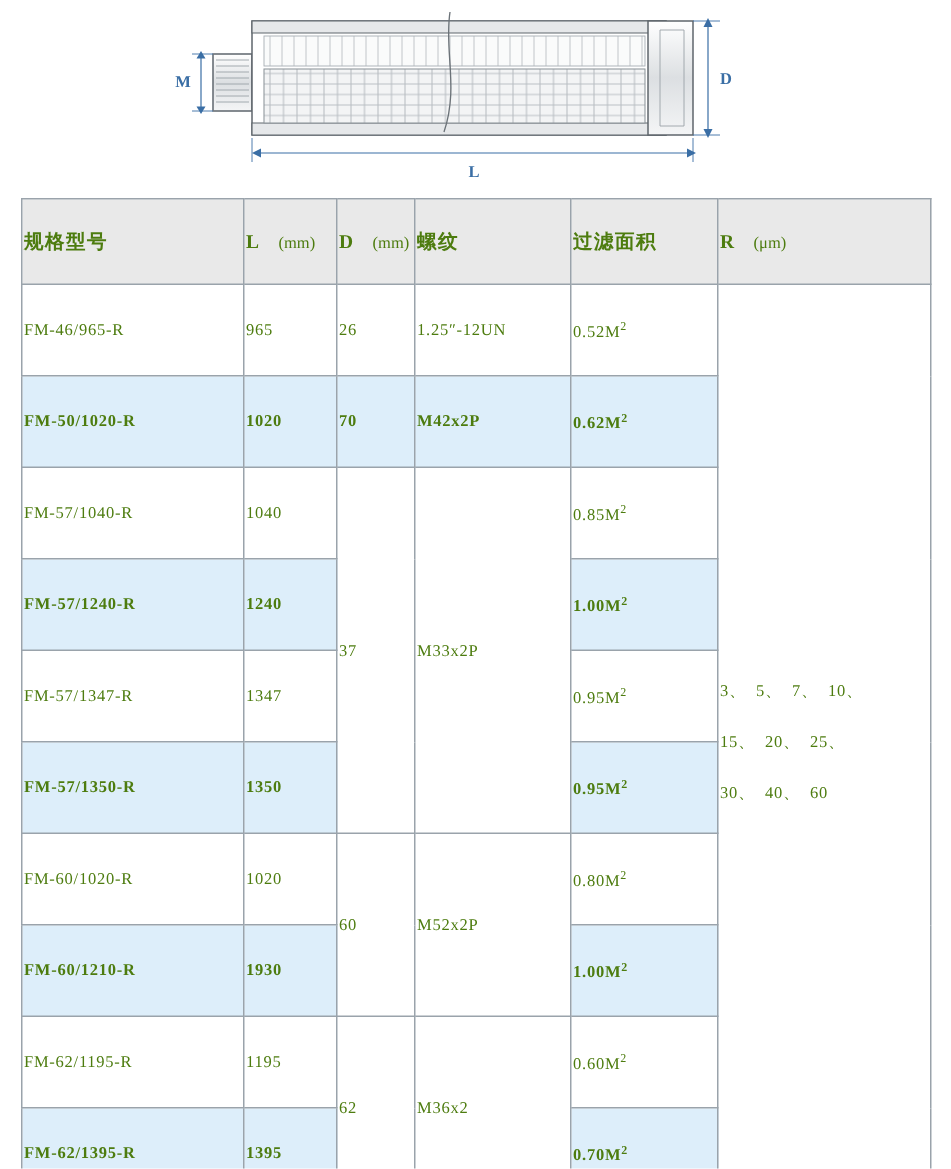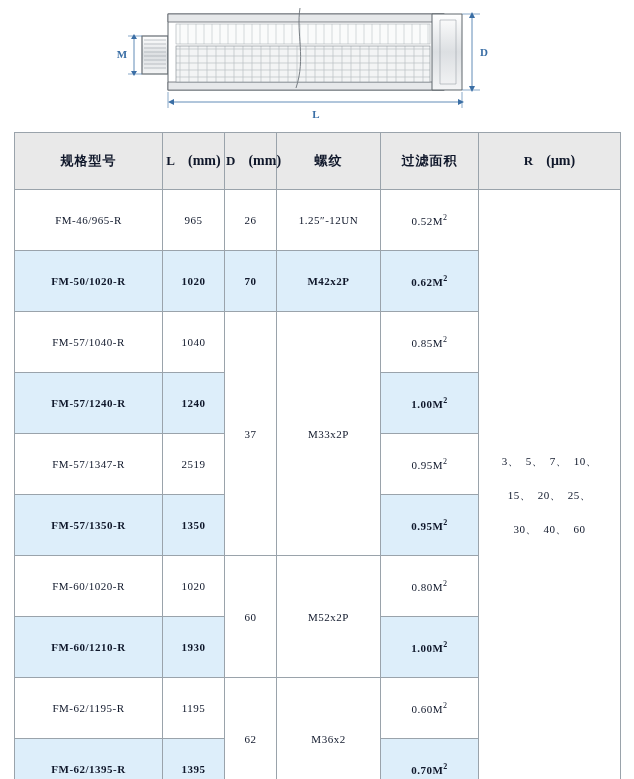--- a/index.html
+++ b/index.html
@@ -36,37 +36,37 @@
     top: 132px;
     width: 606px;
   }
   table.spec {
     border-collapse: collapse;
     width: 606px;
     table-layout: fixed;
   }
   table.spec th, table.spec td {
     border: 1px solid #9aa3ab;
-    text-align: center;
+    text-align: left;
     vertical-align: middle;
     font-size: 11px;
-    color: #0f172a;
+    color: #4d7c0f;
     font-family: "Liberation Serif", serif;
   }
   table.spec thead th {
     background: #e9e9e9;
     height: 54px;
     font-weight: bold;
     font-size: 13px;
     letter-spacing: 1px;
   }
   thead .unit {
-    font-size: 14px;
+    font-size: 11px;
     letter-spacing: 0;
-    font-weight: bold;
+    font-weight: normal;
     padding-left: 12px;
   }
   table.spec tbody td {
     height: 58px;
     letter-spacing: 0.5px;
   }
   tr.alt td {
     background: #ddeefa;
     font-weight: bold;
   }
@@ -251,21 +251,21 @@
         </tr>
 
         <tr class="alt">
           <td class="model">FM-57/1240-R</td>
           <td class="num">1240</td>
           <td class="area"><span>1.00</span><span>M</span><sup>2</sup></td>
         </tr>
 
         <tr class="plain">
           <td class="model">FM-57/1347-R</td>
-          <td class="num">2519</td>
+          <td class="num">1347</td>
           <td class="area"><span>0.95</span><span>M</span><sup>2</sup></td>
         </tr>
 
         <tr class="alt">
           <td class="model">FM-57/1350-R</td>
           <td class="num">1350</td>
           <td class="area"><span>0.95</span><span>M</span><sup>2</sup></td>
         </tr>
 
         <tr class="plain">

